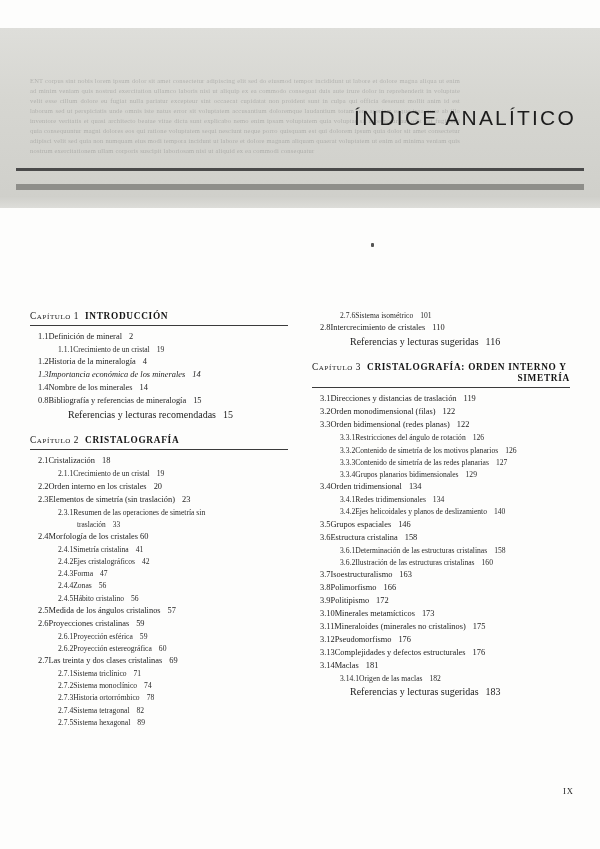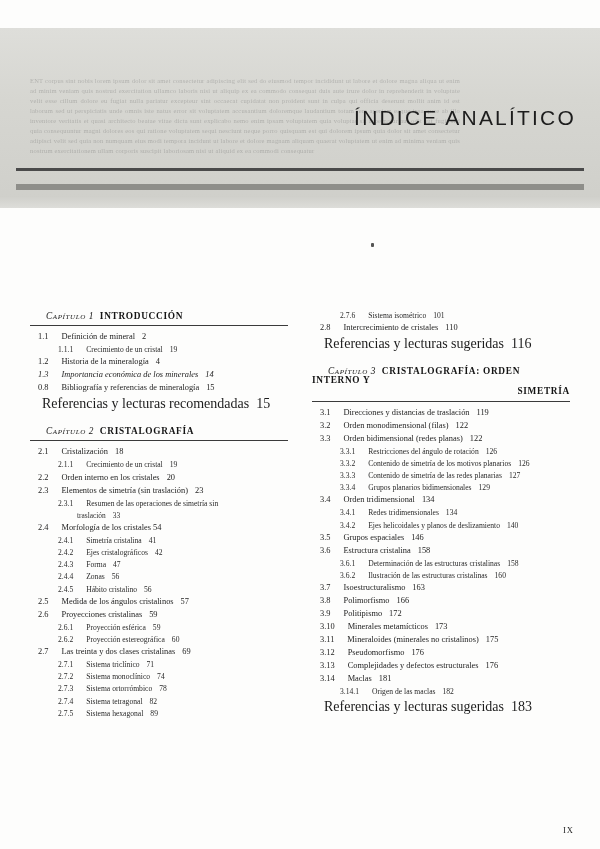--- a/index.html
+++ b/index.html
@@ -102,24 +102,22 @@
   .col-right { left: 312px; }
 
   .chapter-head {
     margin: 0 0 4px 0;
     font-size: 9.3px;
     letter-spacing: 0.3px;
     color: #141414;
     font-family: "Liberation Serif", serif;
   }
   .chapter-head .ch-label {
-    font-style: italic;
     font-variant: small-caps;
     letter-spacing: 0.6px;
-    margin-left: 16px;
   }
   .chapter-head .ch-title {
     font-weight: bold;
     letter-spacing: 0.7px;
   }
   .chapter-head .ch-title2 {
     display: block;
     font-weight: bold;
     letter-spacing: 0.7px;
     margin-left: 54px;
@@ -133,34 +131,34 @@
     height: 0;
   }
 
   .entry {
     display: block;
     margin: 0 0 4.6px 0;
     font-size: 8.3px;
     color: #1c1c1c;
     white-space: nowrap;
   }
-  .entry .num { margin-right: 13px; }
+  .entry .num { margin-right: 0; }
   .entry .pg  { margin-left: 7px; font-family: Liberation Serif, serif; }
 
   .lvl1 { margin-left: 8px; font-size: 8.4px; }
   .lvl2 { margin-left: 28px; font-size: 7.6px; color: #2a2a2a; }
   .cont { margin-left: 47px; font-size: 7.4px; color: #2e2e2e; }
-  .refs { margin-left: 12px; font-size: 14px; }
+  .refs { margin-left: 38px; font-size: 10px; }
   .italic { font-style: italic; }
   .gap-md { height: 11px; }
 
   .folio {
     position: absolute;
     right: 26px;
-    top: 825px;
+    top: 786px;
     font-size: 8.5px;
     letter-spacing: 1px;
     color: #222;
     font-family: "Liberation Serif", serif;
   }
 </style>
 </head>
 <body>
 
 <div class="page">
@@ -176,45 +174,46 @@
   <div class="dot-mark"></div>
 
   <div class="col col-left">
     <div id="left-chapters">
         <div class="chapter-head"><span class="ch-label">Capítulo 1&nbsp;&nbsp;</span><span class="ch-title">INTRODUCCIÓN</span></div>
         <hr class="chapter-rule">
         <div class="entry lvl1"><span class="num">1.1</span><span>Definición de mineral</span><span class="pg">2</span></div>
         <div class="entry lvl2"><span class="num">1.1.1</span><span>Crecimiento de un cristal</span><span class="pg">19</span></div>
         <div class="entry lvl1"><span class="num">1.2</span><span>Historia de la mineralogía</span><span class="pg">4</span></div>
         <div class="entry lvl1 italic"><span class="num">1.3</span><span>Importancia económica de los minerales</span><span class="pg">14</span></div>
+        <div class="entry lvl1"><span class="num">1.4</span><span>Nombre de los minerales</span><span class="pg">14</span></div>
         <div class="entry lvl1"><span class="num">0.8</span><span>Bibliografía y referencias de mineralogía</span><span class="pg">15</span></div>
         <div class="entry refs"><span>Referencias y lecturas recomendadas</span><span class="pg">15</span></div>
         <div class="gap-md"></div>
         <div class="chapter-head"><span class="ch-label">Capítulo 2&nbsp;&nbsp;</span><span class="ch-title">CRISTALOGRAFÍA</span></div>
         <hr class="chapter-rule">
         <div class="entry lvl1"><span class="num">2.1</span><span>Cristalización</span><span class="pg">18</span></div>
         <div class="entry lvl2"><span class="num">2.1.1</span><span>Crecimiento de un cristal</span><span class="pg">19</span></div>
         <div class="entry lvl1"><span class="num">2.2</span><span>Orden interno en los cristales</span><span class="pg">20</span></div>
         <div class="entry lvl1"><span class="num">2.3</span><span>Elementos de simetría (sin traslación)</span><span class="pg">23</span></div>
         <div class="entry lvl2"><span class="num">2.3.1</span><span>Resumen de las operaciones de simetría sin</span></div>
         <div class="entry cont"><span>traslación</span><span class="pg">33</span></div>
-        <div class="entry lvl1"><span class="num">2.4</span><span>Morfología de los cristales 54</span></div>
+        <div class="entry lvl1"><span class="num">2.4</span><span>Morfología de los cristales 60</span></div>
         <div class="entry lvl2"><span class="num">2.4.1</span><span>Simetría cristalina</span><span class="pg">41</span></div>
         <div class="entry lvl2"><span class="num">2.4.2</span><span>Ejes cristalográficos</span><span class="pg">42</span></div>
         <div class="entry lvl2"><span class="num">2.4.3</span><span>Forma</span><span class="pg">47</span></div>
         <div class="entry lvl2"><span class="num">2.4.4</span><span>Zonas</span><span class="pg">56</span></div>
         <div class="entry lvl2"><span class="num">2.4.5</span><span>Hábito cristalino</span><span class="pg">56</span></div>
         <div class="entry lvl1"><span class="num">2.5</span><span>Medida de los ángulos cristalinos</span><span class="pg">57</span></div>
         <div class="entry lvl1"><span class="num">2.6</span><span>Proyecciones cristalinas</span><span class="pg">59</span></div>
         <div class="entry lvl2"><span class="num">2.6.1</span><span>Proyección esférica</span><span class="pg">59</span></div>
         <div class="entry lvl2"><span class="num">2.6.2</span><span>Proyección estereográfica</span><span class="pg">60</span></div>
         <div class="entry lvl1"><span class="num">2.7</span><span>Las treinta y dos clases cristalinas</span><span class="pg">69</span></div>
         <div class="entry lvl2"><span class="num">2.7.1</span><span>Sistema triclínico</span><span class="pg">71</span></div>
         <div class="entry lvl2"><span class="num">2.7.2</span><span>Sistema monoclínico</span><span class="pg">74</span></div>
-        <div class="entry lvl2"><span class="num">2.7.3</span><span>Sistema ortorrómbico</span><span class="pg">78</span></div>
+        <div class="entry lvl2"><span class="num">2.7.3</span><span>Historia ortorrómbico</span><span class="pg">78</span></div>
         <div class="entry lvl2"><span class="num">2.7.4</span><span>Sistema tetragonal</span><span class="pg">82</span></div>
         <div class="entry lvl2"><span class="num">2.7.5</span><span>Sistema hexagonal</span><span class="pg">89</span></div>
       </div>
   </div>
 
   <div class="col col-right">
     <div id="right-continued">
         <div class="entry lvl2"><span class="num">2.7.6</span><span>Sistema isométrico</span><span class="pg">101</span></div>
         <div class="entry lvl1"><span class="num">2.8</span><span>Intercrecimiento de cristales</span><span class="pg">110</span></div>
         <div class="entry refs"><span>Referencias y lecturas sugeridas</span><span class="pg">116</span></div>

